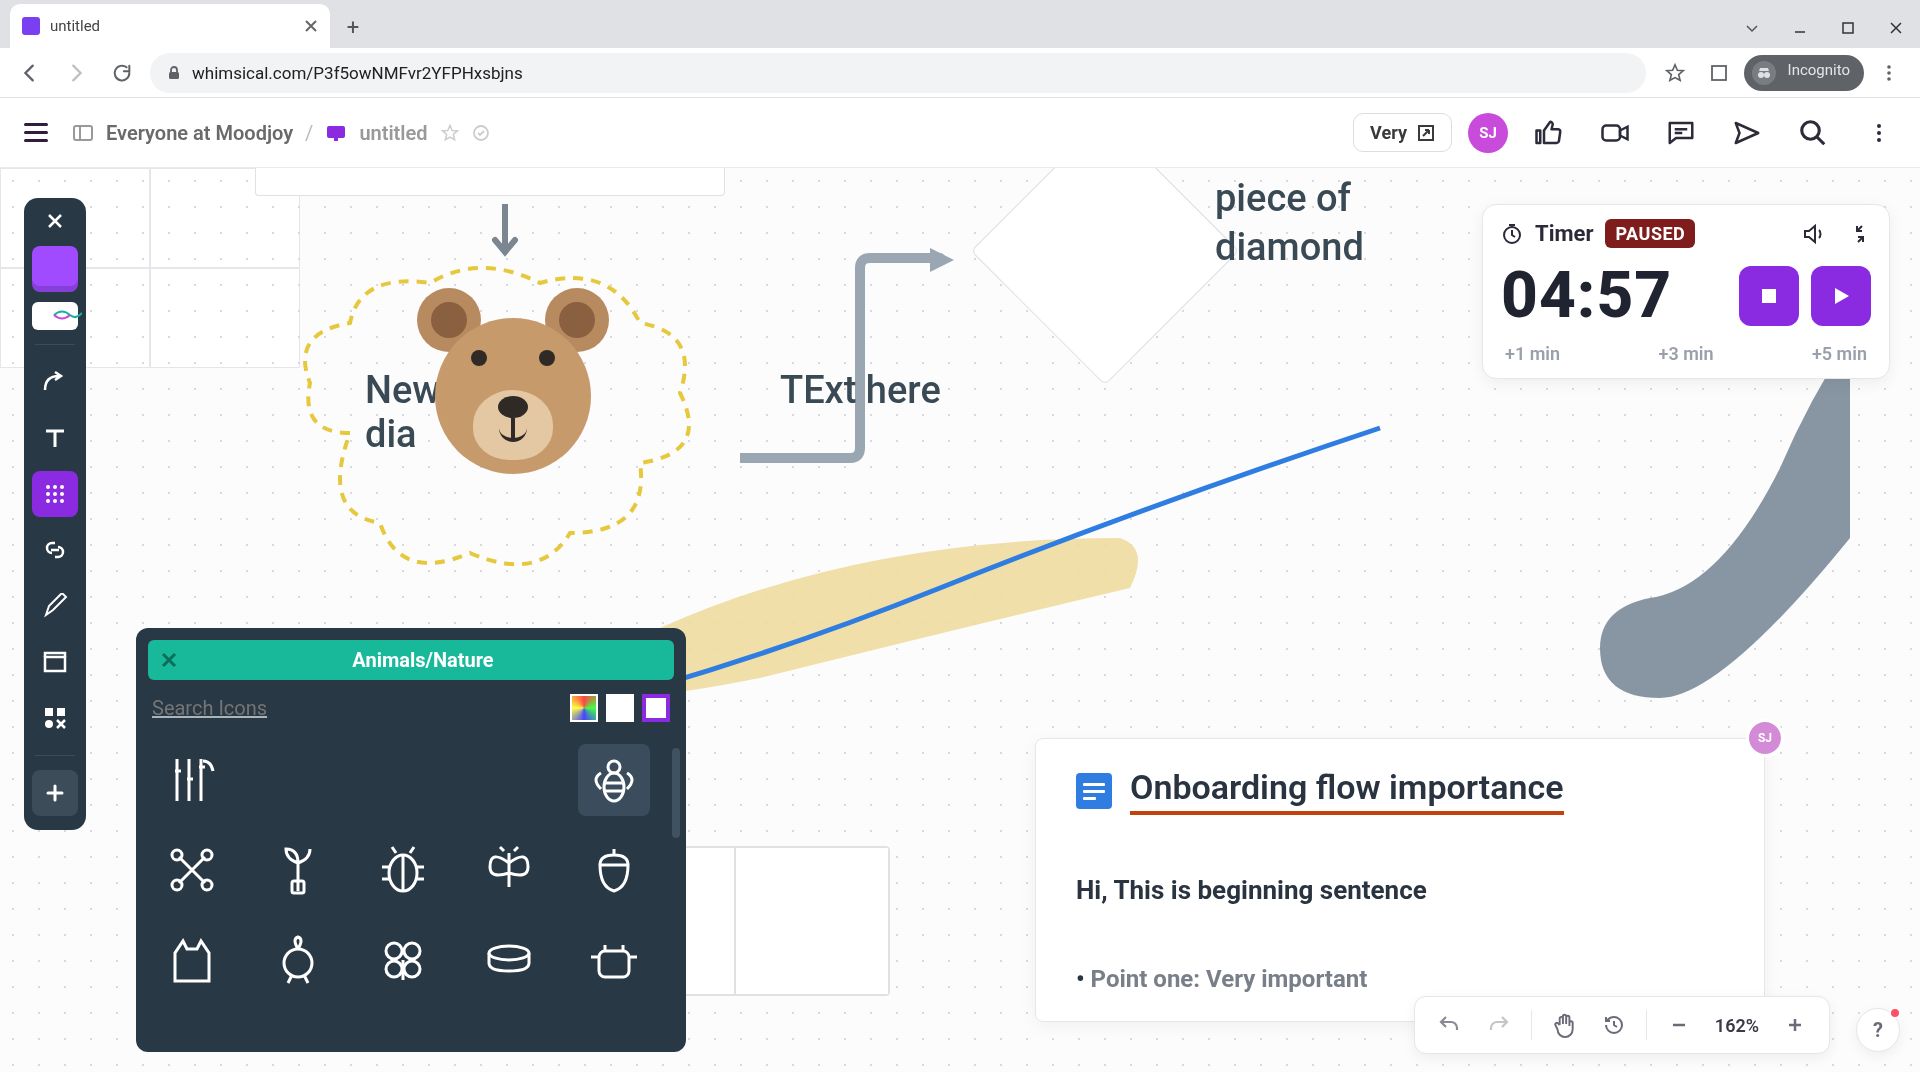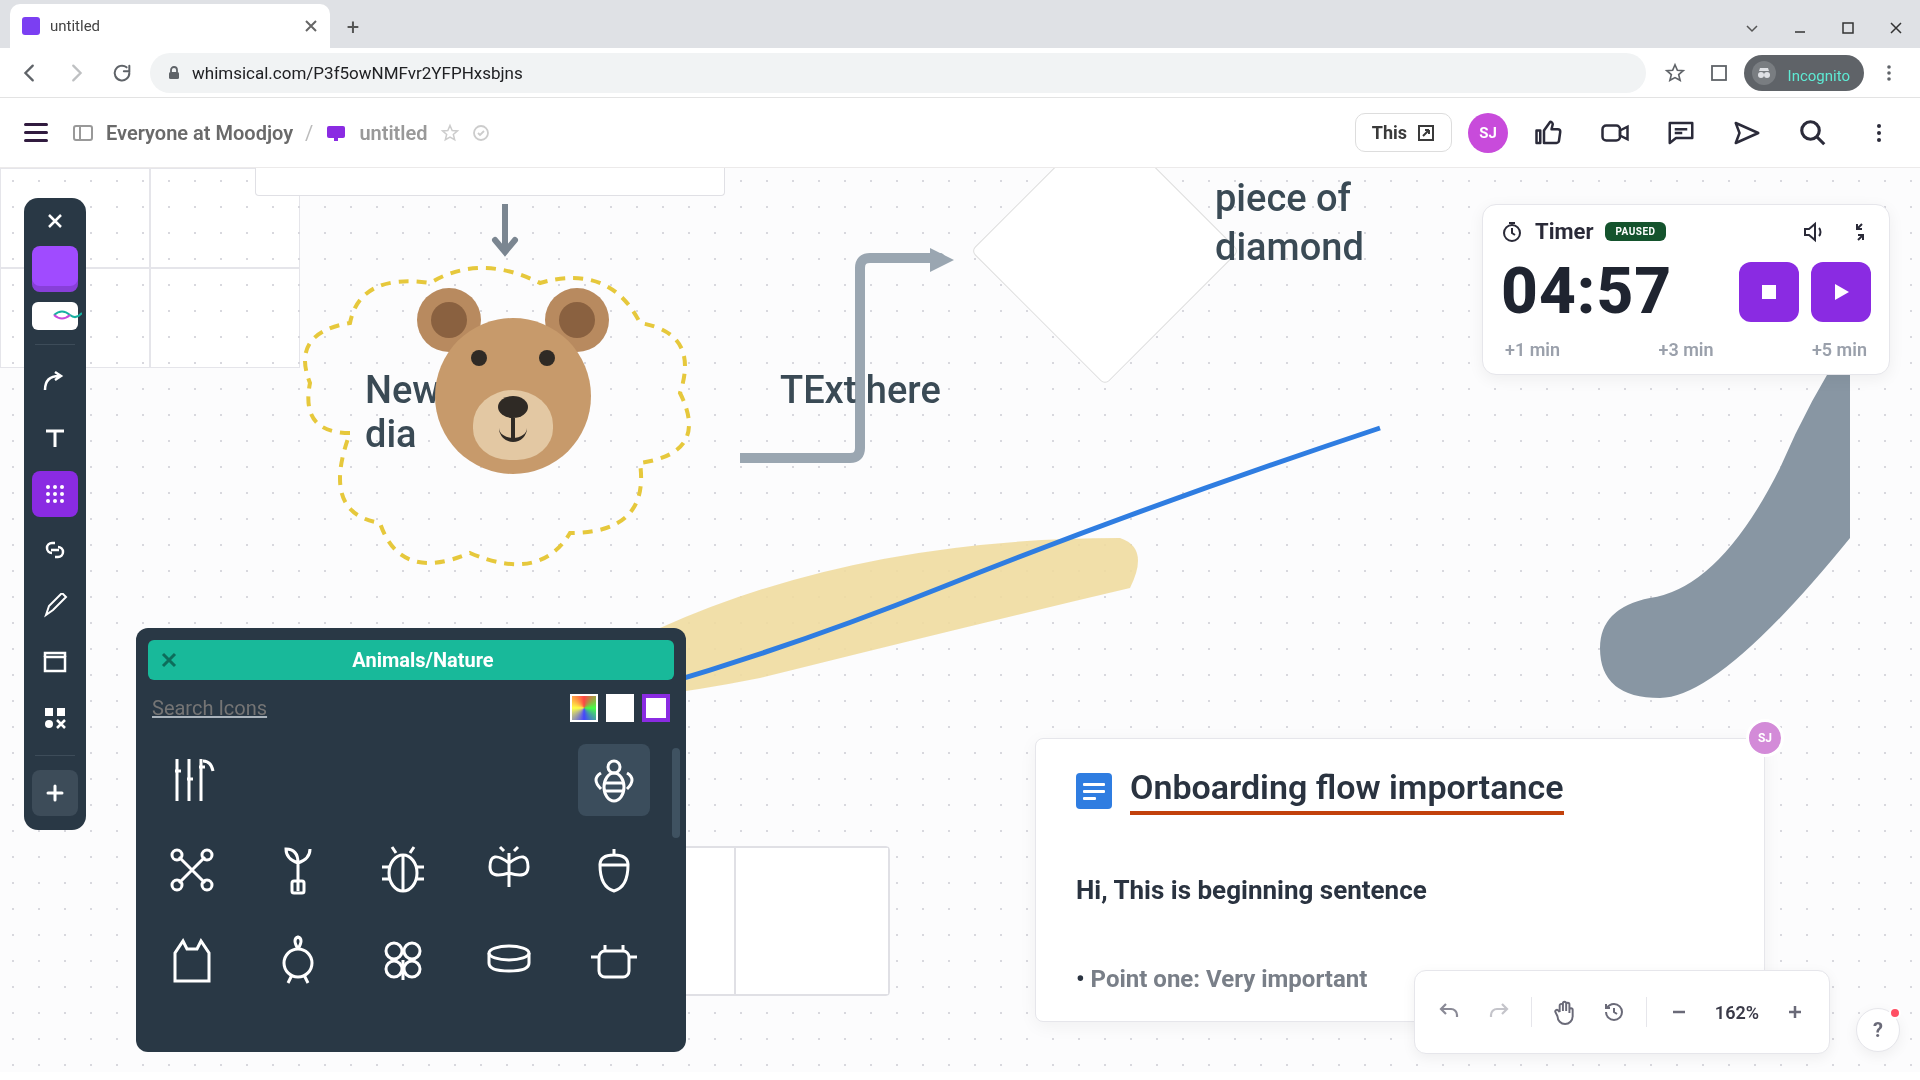--- a/index.html
+++ b/index.html
@@ -15,21 +15,21 @@
 .chrome-spacer { flex: 1; }
 .chrome-ctrl { width: 48px; height: 40px; display: flex; align-items: center; justify-content: center; color: #333; }
 
 .addr-bar { height: 50px; background: #fff; border-bottom: 1px solid #e3e3e3; display: flex; align-items: center; padding: 0 12px; gap: 10px; }
 .nav-btn { width: 36px; height: 36px; display: flex; align-items: center; justify-content: center; color: #5f6368; border-radius: 50%; }
 .url-field { flex: 1; height: 40px; background: #f1f3f4; border-radius: 20px; display: flex; align-items: center; padding: 0 16px; gap: 10px; }
 .lock-icon { color: #5f6368; }
 .url-text { color: #202124; font-size: 17px; }
 .addr-right { display: flex; align-items: center; gap: 6px; }
 .addr-icon { width: 38px; height: 38px; display: flex; align-items: center; justify-content: center; color: #5f6368; }
-.incog-badge { display: flex; align-items: flex-end; gap: 12px; background: #5f6368; color: #5eead4; border-radius: 20px; padding: 6px 14px 6px 8px; font-size: 15px; }
+.incog-badge { display: flex; align-items: flex-start; gap: 12px; background: #5f6368; color: #e5e5e5; border-radius: 20px; padding: 6px 14px 6px 8px; font-size: 15px; }
 .incog-ico { width: 24px; height: 24px; background: #797d81; border-radius: 50%; display:flex; align-items:center; justify-content:center; }
 
 
 .app-header { height: 70px; background: #fff; border-bottom: 1px solid #eceaea; display: flex; align-items: center; padding: 0 16px; gap: 16px; }
 .hamburger { width: 40px; height: 40px; display: flex; flex-direction: column; justify-content: center; gap: 5px; padding: 8px; }
 .hamburger span { height: 3px; background: #311b3f; border-radius: 2px; }
 .breadcrumb { display: flex; align-items: center; gap: 12px; }
 .bc-icon { color: #888; }
 .bc-text { color: #6a6a6a; font-size: 20px; font-weight: 600; }
 .bc-sep { color: #bbb; font-size: 20px; }
@@ -85,21 +85,21 @@
 
 .blue-curve { position: absolute; top: 250px; left: 180px; width: 1220px; height: 360px; pointer-events:none; }
 .yellow-blob { position: absolute; top: 340px; left: 160px; width: 1000px; height: 220px; }
 .gray-blob { position: absolute; top: 170px; left: 1600px; width: 250px; height: 380px; }
 .conn-arrow { position: absolute; top: 80px; left: 740px; width: 220px; height: 220px; }
 
 
 .timer-panel { position: absolute; top: 36px; right: 30px; width: 408px; background: #fff; border: 1px solid #e6e6eb; border-radius: 14px; box-shadow: 0 4px 16px rgba(0,0,0,.06); padding: 14px 18px; z-index: 20; }
 .timer-head { display: flex; align-items: center; gap: 12px; }
 .timer-title { font-size: 22px; font-weight: 700; color: #2a2a38; }
-.badge-paused { background: #14532d; color: #fff; font-size: 10px; font-weight: 700; padding: 4px 10px; border-radius: 6px; letter-spacing: .5px; }
+.badge-paused { background: #7f1d1d; color: #fff; font-size: 18px; font-weight: 700; padding: 4px 10px; border-radius: 6px; letter-spacing: .5px; }
 .timer-head .sp { flex:1; }
 .timer-main { display: flex; align-items: center; gap: 12px; margin-top: 10px; }
 .timer-time { font-size: 64px; font-weight: 800; color: #1f2430; letter-spacing: 1px; font-variant-numeric: tabular-nums; }
 .timer-btn { width: 60px; height: 60px; border-radius: 12px; background: #8a2be2; display: flex; align-items: center; justify-content: center; color: #fff; }
 .timer-adds { display: flex; justify-content: space-between; margin-top: 10px; padding: 0 4px;}
 .timer-adds span { color: #9aa0ab; font-size: 18px; font-weight: 600; }
 
 
 .picker { position: absolute; top: 460px; left: 136px; width: 550px; height: 424px; background: #293845; border-radius: 12px; padding: 12px; z-index: 25; }
 .picker-head { background: #18b99a; border-radius: 6px; display: flex; align-items: center; padding: 8px 12px; }
@@ -122,21 +122,21 @@
 .doc-icon { width: 36px; height: 36px; background: #2f7de1; border-radius: 4px; display:flex; flex-direction:column; justify-content:center; gap:4px; padding:7px;}
 .doc-icon span{height:3px;background:#fff;border-radius:1px;}
 .doc-title { font-size: 34px; font-weight: 600; color: #2a3340; border-bottom: 4px solid #c2410c; padding-bottom: 4px; }
 .doc-body { margin-top: 60px; }
 .doc-sentence { font-size: 26px; font-weight: 700; color: #2a3340; }
 .doc-bullet { margin-top: 60px; font-size: 24px; color: #797f88; font-weight: 700; }
 .doc-bullet::before { content: "•  "; color: #2a3340; }
 .doc-avatar { position: absolute; top: -20px; right: -20px; width: 38px; height: 38px; border-radius: 50%; background: #d38bd8; border: 3px solid #fff; display:flex; align-items:center; justify-content:center; color:#fff; font-size:12px; font-weight:700;}
 
 
-.bottom-bar { position: absolute; bottom: 18px; right: 24px; display: flex; align-items: center; gap: 6px; background: #fff; border: 1px solid #e6e6eb; border-radius: 12px; padding: 19px 12px; box-shadow: 0 4px 14px rgba(0,0,0,.06);}
+.bottom-bar { position: absolute; bottom: 18px; right: 24px; display: flex; align-items: center; gap: 6px; background: #fff; border: 1px solid #e6e6eb; border-radius: 12px; padding: 6px 12px; box-shadow: 0 4px 14px rgba(0,0,0,.06);}
 .bb-btn { width: 44px; height: 44px; display: flex; align-items: center; justify-content: center; color: #6a6a78; }
 .bb-sep { width: 1px; height: 30px; background: #e6e6eb; margin: 0 4px; }
 .bb-zoom { font-size: 18px; font-weight: 600; color: #3a3a48; padding: 0 8px; }
 .help-circle { position:absolute; bottom: 20px; right: 20px; width:44px; height:44px; border-radius:50%; background:#fff; border:1px solid #e6e6eb; display:flex; align-items:center; justify-content:center; color:#6a6a78; font-size:20px; font-weight:700; box-shadow: 0 4px 14px rgba(0,0,0,.06); margin-left: 14px;}
 .help-dot { position:absolute; top:-2px; right:-2px; width:12px; height:12px; border-radius:50%; background:#ff4f64; border:2px solid #fff;}
 
 svg { display: block; }
 </style>
 </head>
 <body>
@@ -260,21 +260,21 @@
       </span>
     <span class="bc-star">
         <svg width="18" height="18" viewBox="0 0 18 18">
           <circle cx="9" cy="9" r="7" stroke="#ccc" stroke-width="1.8" fill="none"></circle>
           <path d="M6 9l2 2 4-4" stroke="#ccc" stroke-width="1.8" fill="none"></path>
         </svg>
       </span>
   </div>
   <div class="header-spacer"></div>
   <div class="share-btn">
-    <span>This</span>
+    <span>Very</span>
     <svg width="18" height="18" viewBox="0 0 18 18">
         <rect x="2" y="2" width="14" height="14" stroke="#3a3a3a" stroke-width="2" fill="none"></rect>
         <path d="M6 12l6-6M12 6h-4M12 6v4" stroke="#3a3a3a" stroke-width="2" fill="none"></path>
       </svg>
   </div>
   <div class="avatar">SJ</div>
   <div class="hdr-icon">
       <svg width="30" height="30" viewBox="0 0 24 24">
         <path d="M2 20h3V10H2zM21 11c0-1-.8-2-2-2h-5l1-4c0-1-1-2-2-2l-5 7v10h10c1 0 2-1 2-2z" stroke="#2b2b3a" stroke-width="2" fill="none" stroke-linejoin="round"></path>
       </svg>

